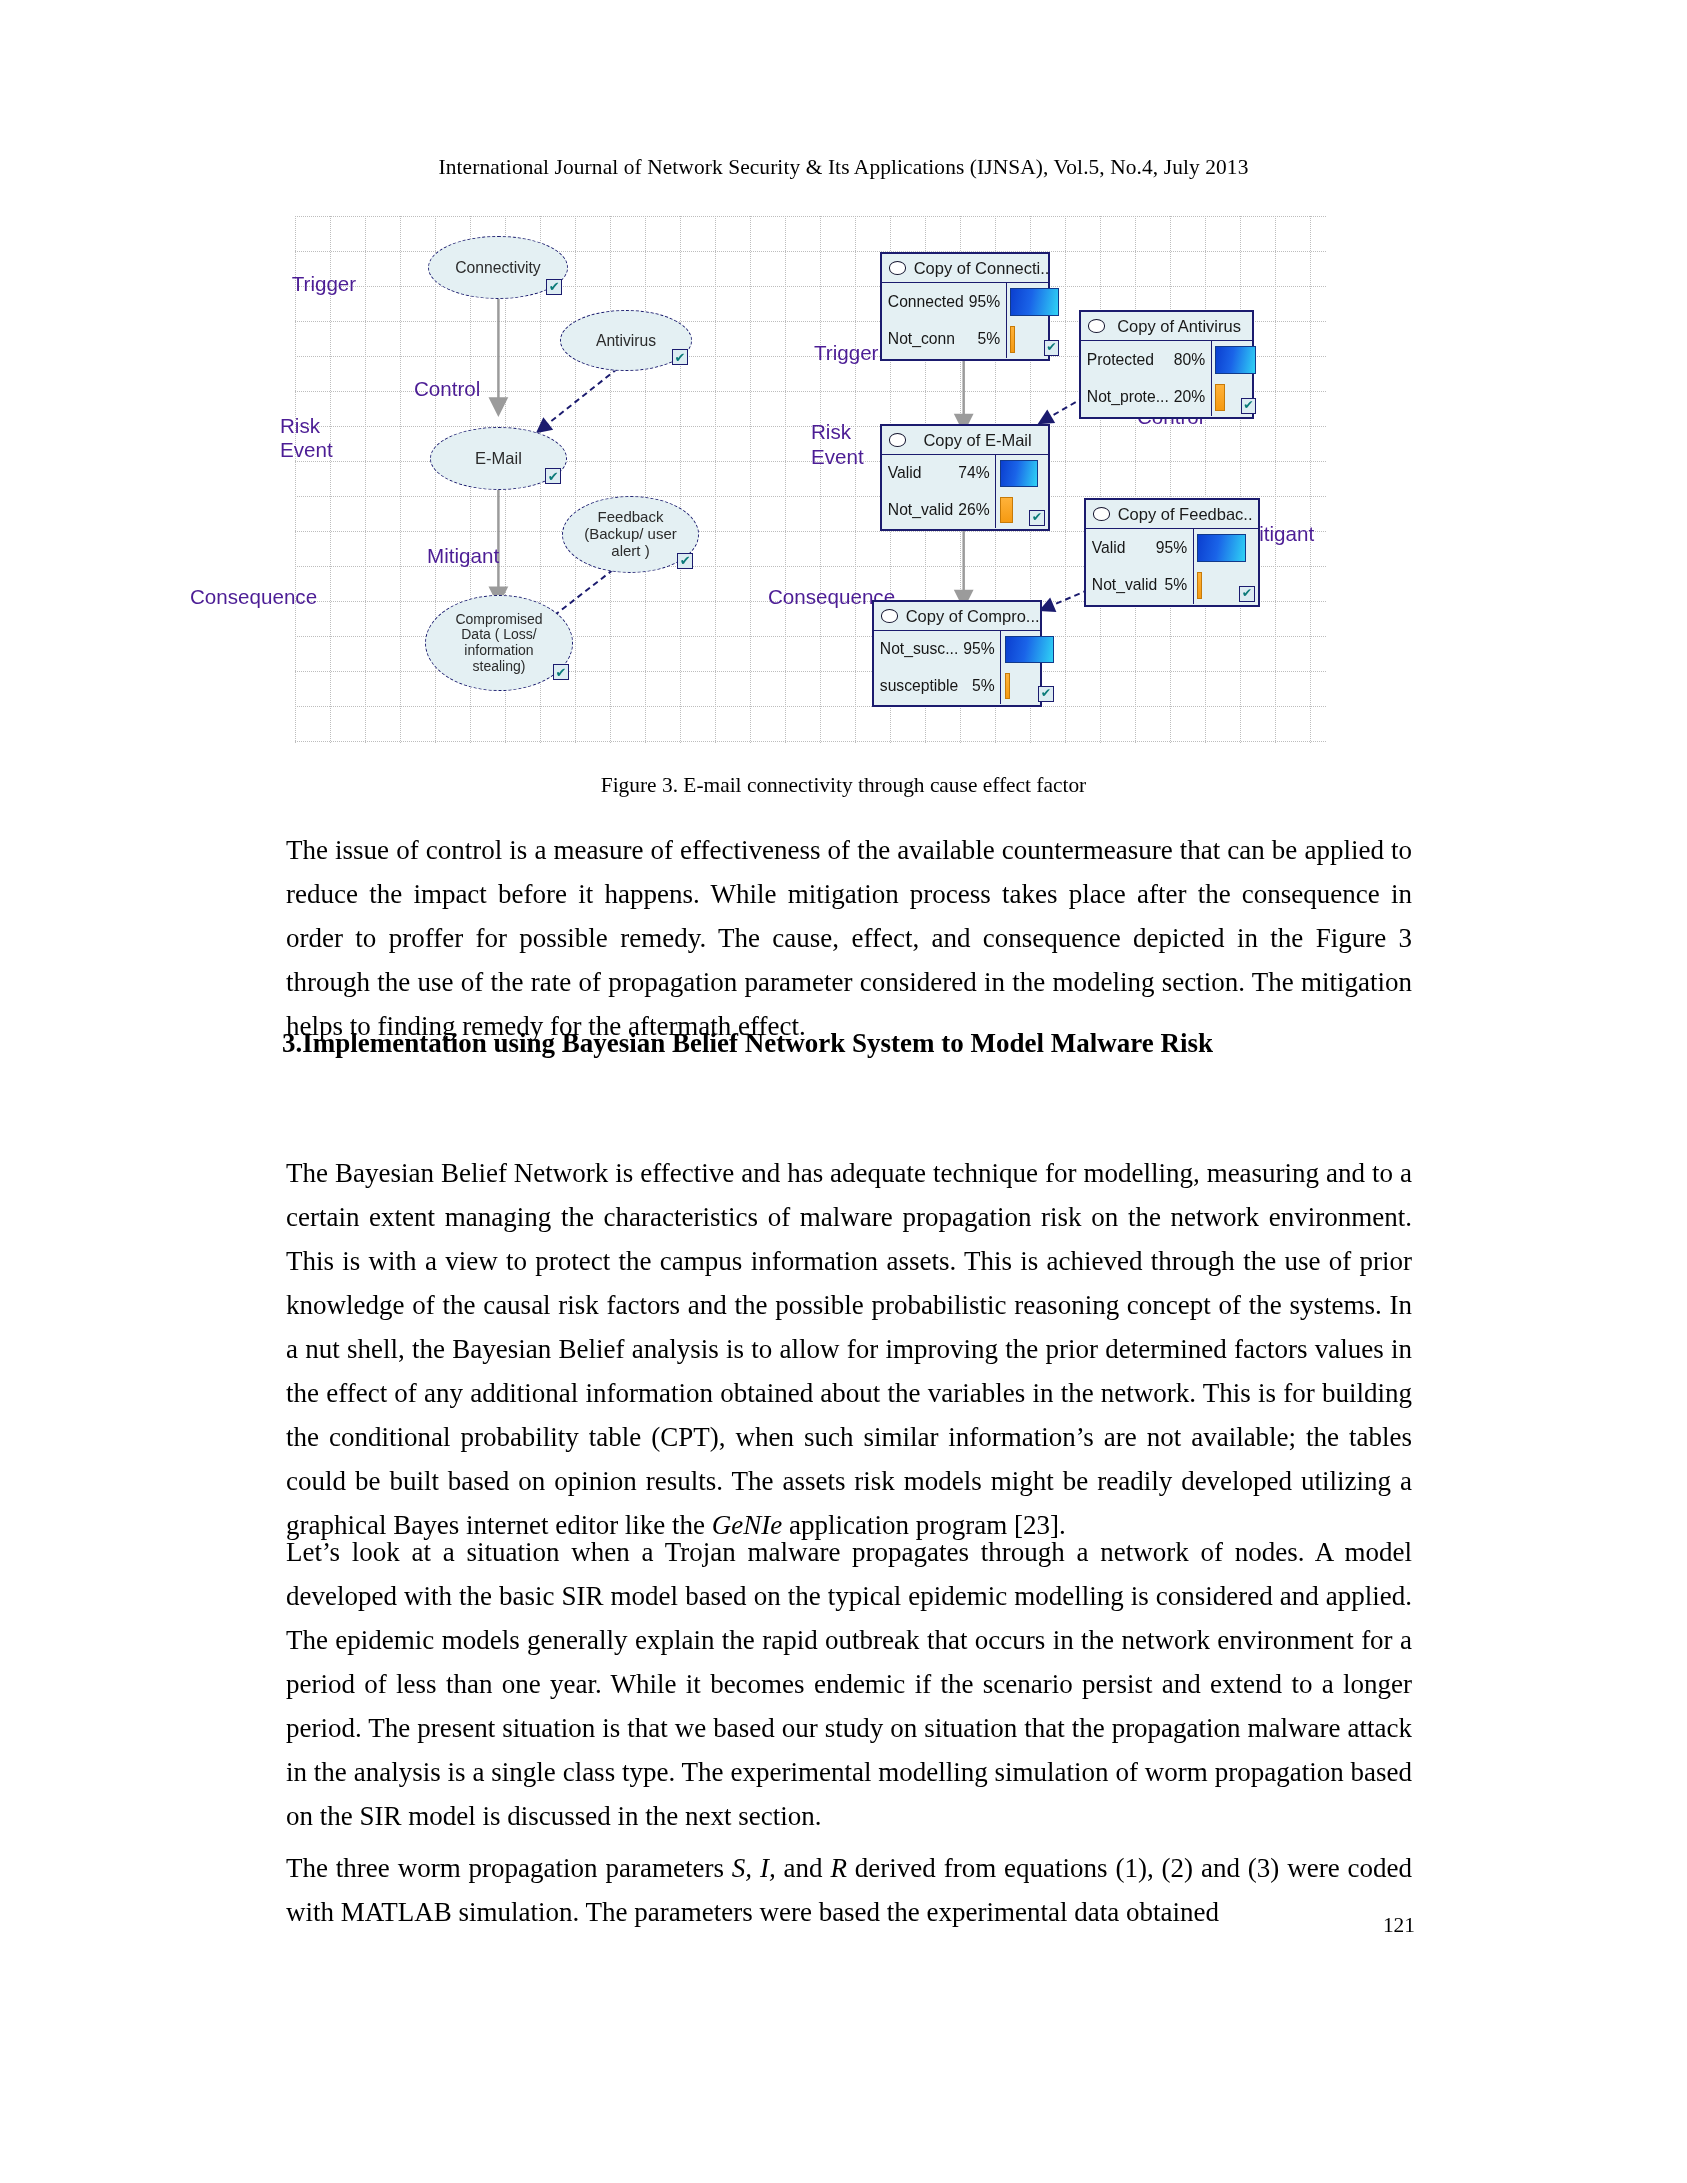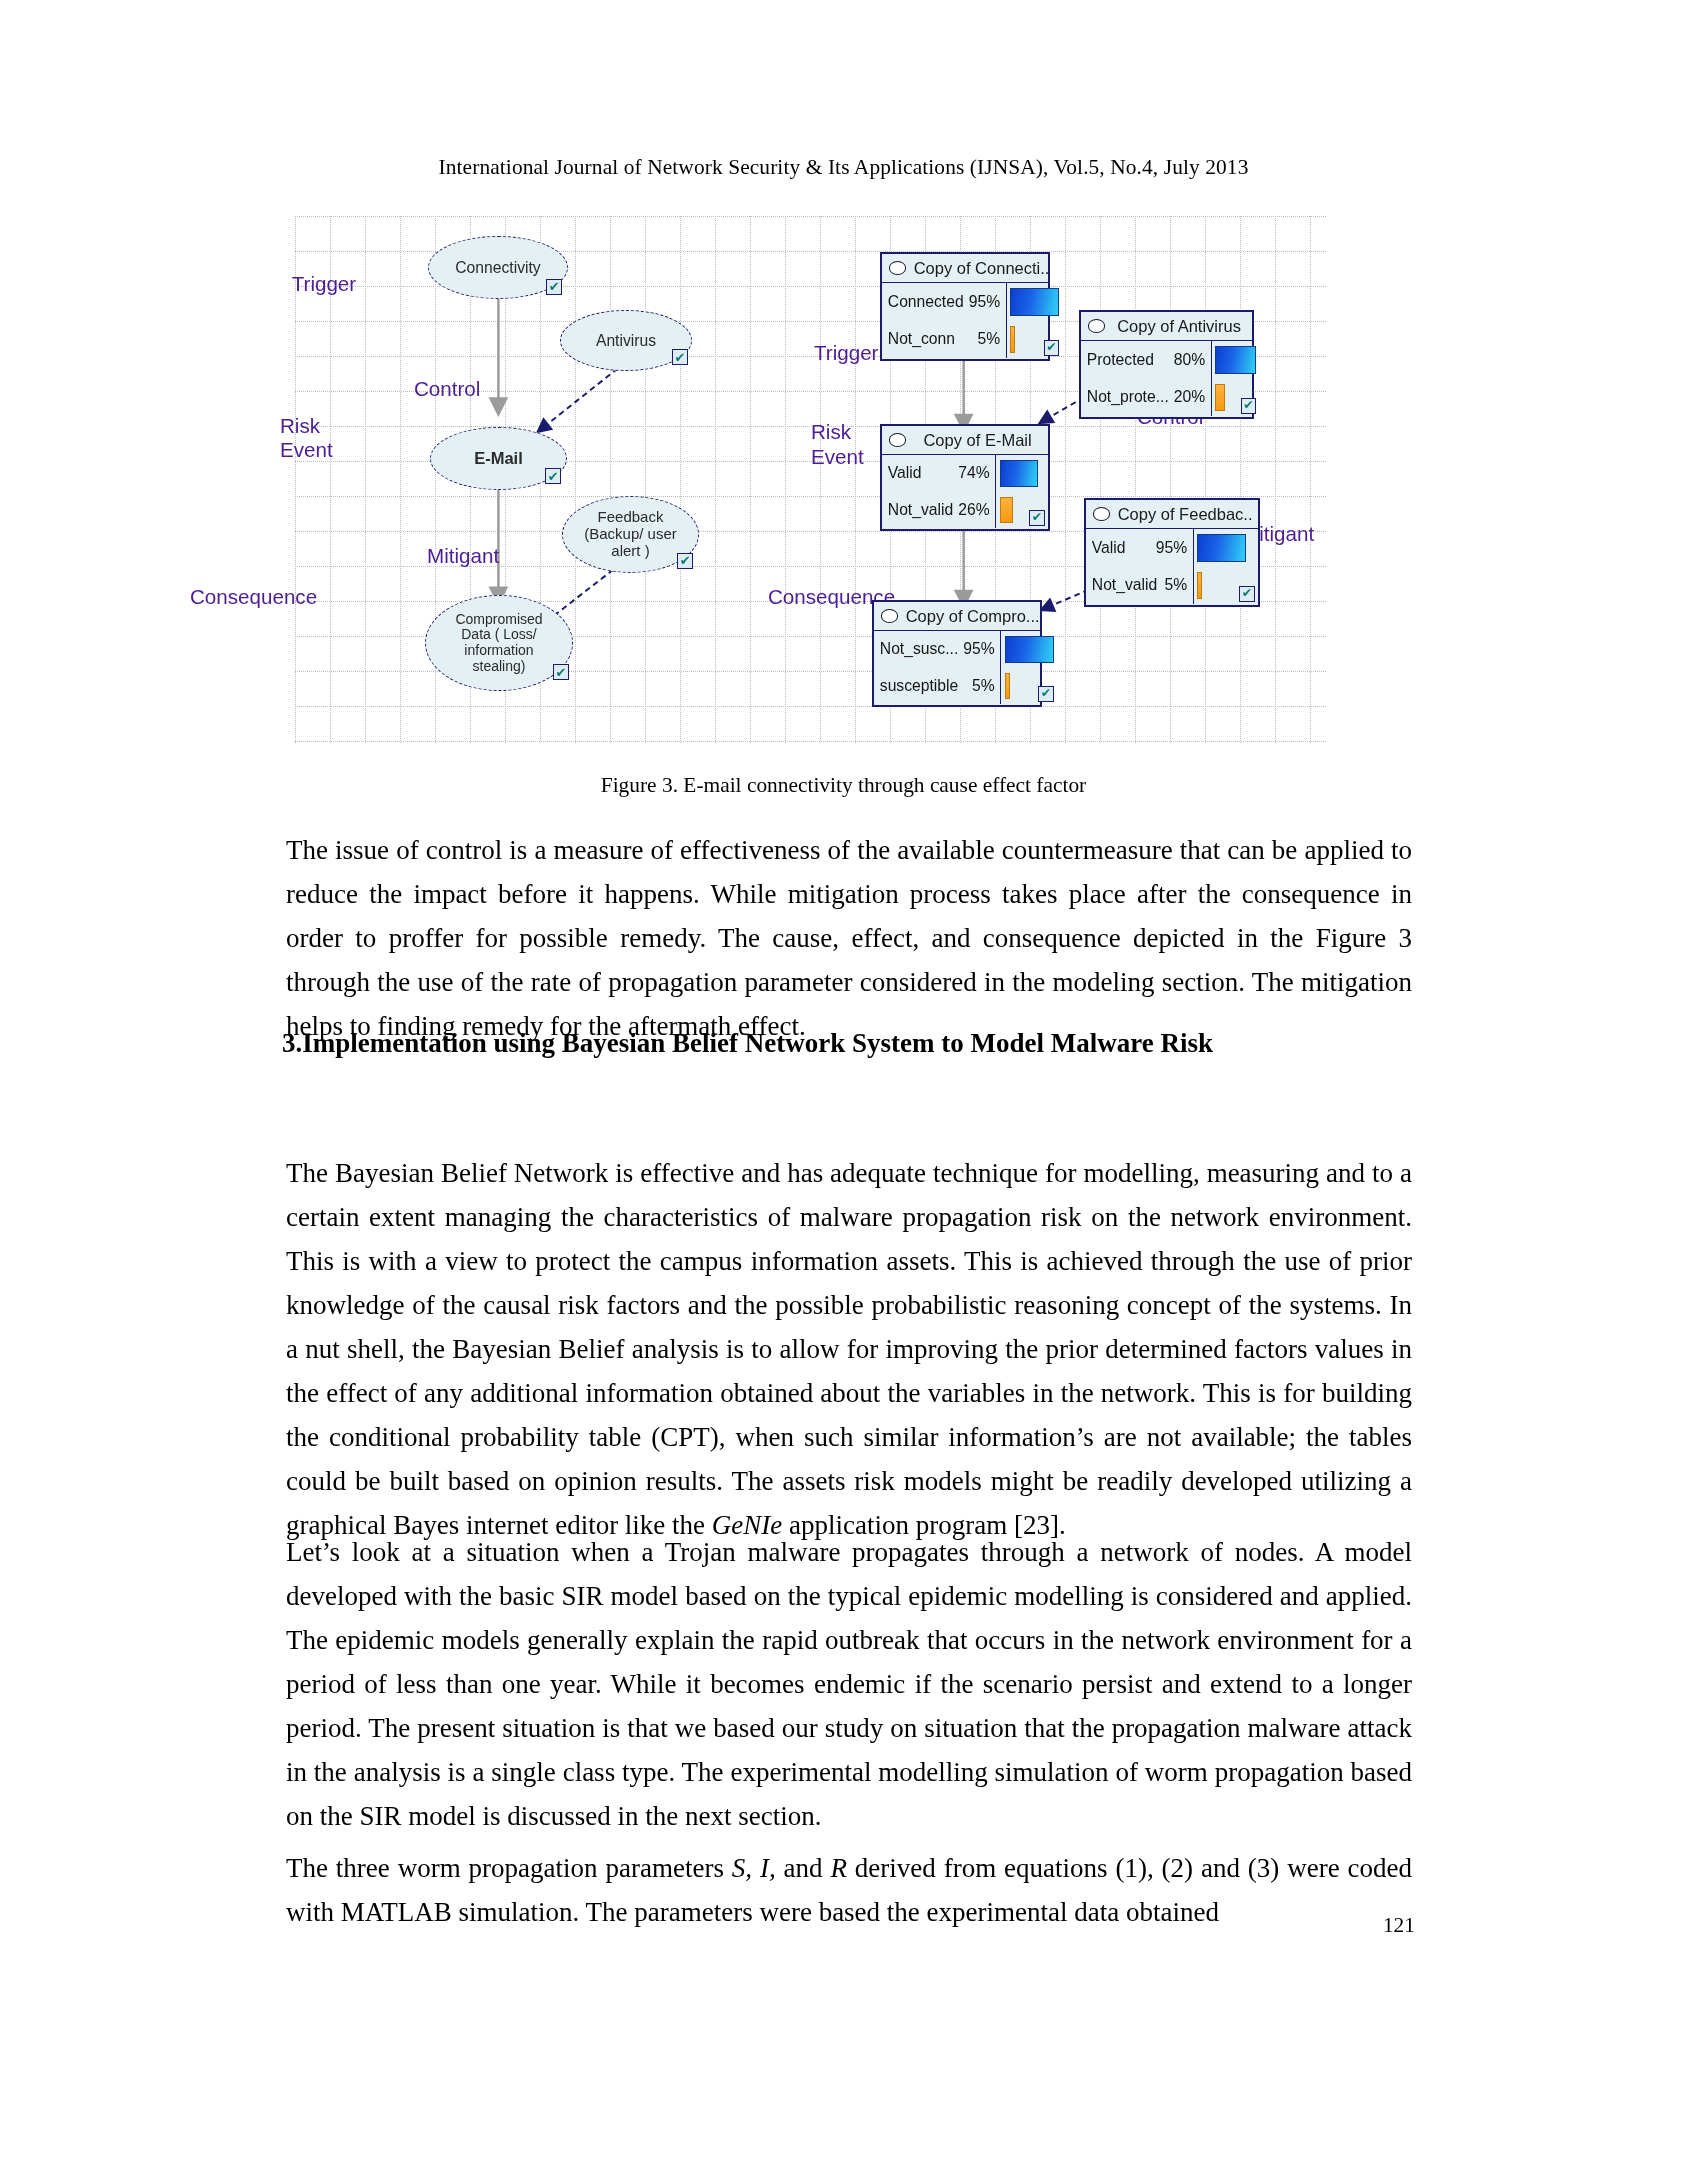--- a/index.html
+++ b/index.html
@@ -219,21 +219,21 @@
     <div class="enode" style="left:133px;top:20px;width:140px;height:63px;font-size:15.7px;">
       <span class="etxt">Connectivity</span>
       <span class="chk" style="right:5px;bottom:3.3px;">✔</span>
     </div>
 
     <div class="enode" style="left:265px;top:94px;width:132px;height:61px;font-size:15.7px;">
       <span class="etxt">Antivirus</span>
       <span class="chk" style="right:3.3px;bottom:5px;">✔</span>
     </div>
 
-    <div class="enode" style="left:135px;top:211px;width:137px;height:63px;font-size:16.5px;font-weight:bold;">
+    <div class="enode" style="left:135px;top:211px;width:137px;height:63px;font-size:16.5px;">
       <span class="etxt">E-Mail</span>
       <span class="chk" style="right:5px;bottom:5px;">✔</span>
     </div>
 
     <div class="enode" style="left:267px;top:280px;width:137px;height:77px;font-size:15px;white-space:pre-line;">
       <span class="etxt">Feedback
 (Backup/ user
 alert )</span>
       <span class="chk" style="right:5px;bottom:3.3px;">✔</span>
     </div>

